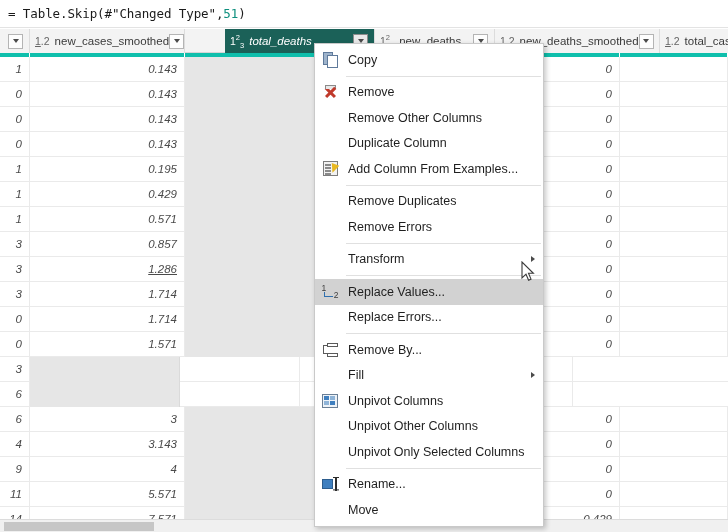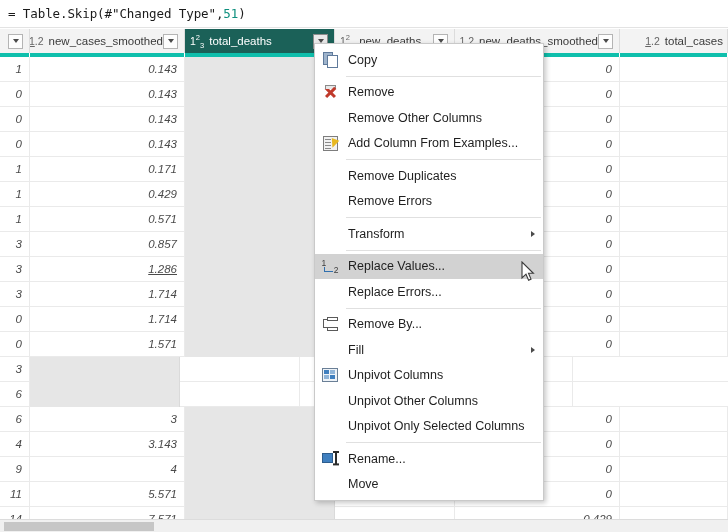--- a/index.html
+++ b/index.html
@@ -48,26 +48,26 @@
   .col-head {
     position: relative;
     display: flex;
     align-items: center;
     height: 24px;
     background: #f3f3f3;
     border-right: 1px solid #dcdcdc;
     padding: 0 4px 0 5px;
     overflow: hidden;
     flex: none;
-    justify-content: flex-end;
   }
   .col-head.selected {
     background: #1b6158;
-  }
-  .col-head.selected .col-name { color: #ffffff; }
+    margin-left: 40px;
+  }
+  .col-head.selected .col-name { color: #ffffff; font-style: italic; }
   .col-head.selected .type-icon { color: #ffffff; }
   .type-icon {
     font-size: 10.5px;
     color: #666;
     margin-right: 5px;
     white-space: nowrap;
     font-family: "Liberation Sans", sans-serif;
     flex: none;
   }
   .type-icon .sub { font-size: 7.5px; vertical-align: sub; }
@@ -368,21 +368,21 @@
       <div class="grid-row">
         <div class="cell" style="width: 30px;">0</div>
         <div class="cell" style="width: 155px;">0.143</div>
         <div class="cell shaded" style="width: 150px;"></div>
         <div class="cell" style="width: 120px;"></div>
         <div class="cell" style="width: 165px;">0</div>
         <div class="cell" style="width: 108px;"></div>
       </div>
       <div class="grid-row">
         <div class="cell" style="width: 30px;">1</div>
-        <div class="cell" style="width: 155px;">0.171</div>
+        <div class="cell" style="width: 155px;">0.195</div>
         <div class="cell shaded" style="width: 150px;"></div>
         <div class="cell" style="width: 120px;"></div>
         <div class="cell" style="width: 165px;">0</div>
         <div class="cell" style="width: 108px;"></div>
       </div>
       <div class="grid-row">
         <div class="cell" style="width: 30px;">1</div>
         <div class="cell" style="width: 155px;">0.429</div>
         <div class="cell shaded" style="width: 150px;"></div>
         <div class="cell" style="width: 120px;"></div>
@@ -508,20 +508,23 @@
       <div class="ctx-item">
         <span class="ctx-ico">
           <span class="ico-remove">
             <span></span>
           </span>
         </span>
         <span>Remove</span>
       </div>
       <div class="ctx-item">
         <span>Remove Other Columns</span>
+      </div>
+      <div class="ctx-item">
+        <span>Duplicate Column</span>
       </div>
       <div class="ctx-item">
         <span class="ctx-ico">
           <span class="ico-addcol">
             <span></span>
             <i></i>
           </span>
         </span>
         <span>Add Column From Examples...</span>
       </div>

